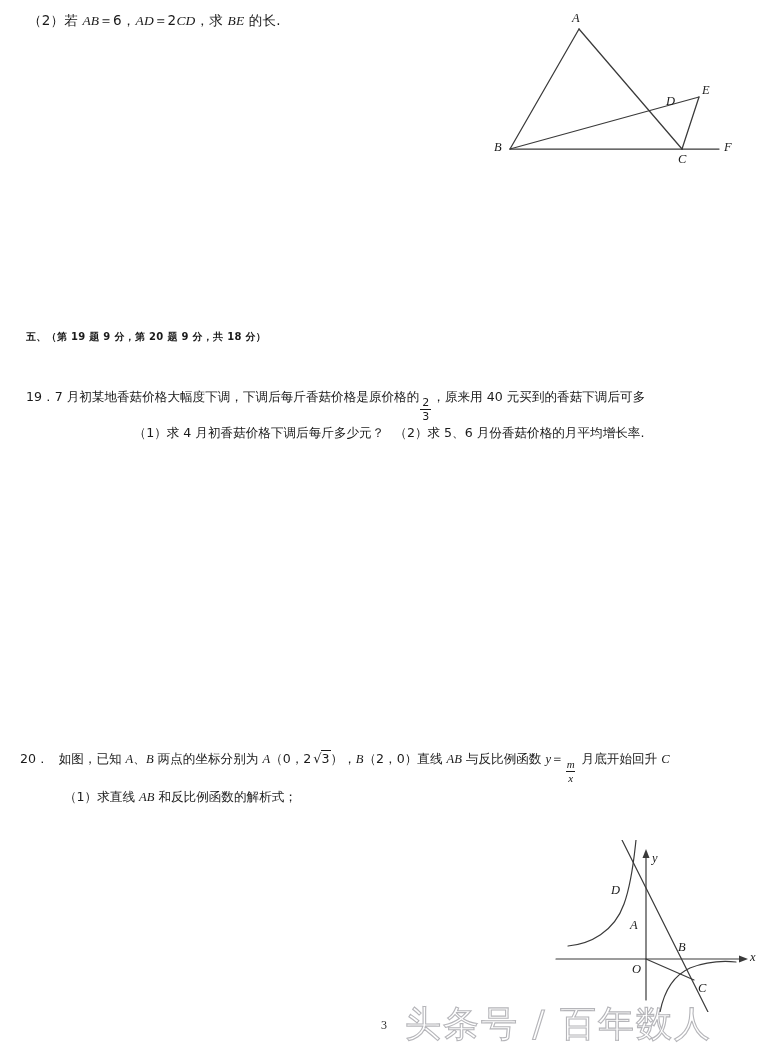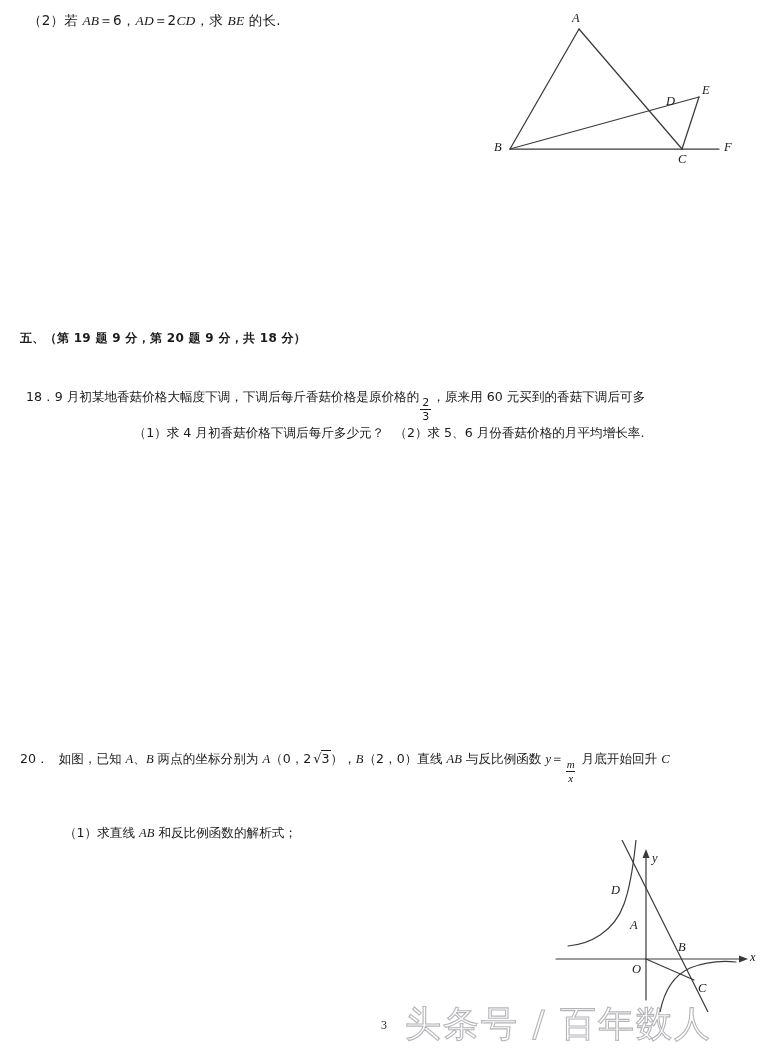--- a/index.html
+++ b/index.html
@@ -44,23 +44,23 @@
   
   #q2-line {
     left: 28px;
     top: 14px;
     font-size: 13.5px;
     letter-spacing: 0.2px;
   }
 
   
   #section-heading {
-    left: 20px;
+    left: 26px;
     top: 332px;
-    font-size: 12px;
+    font-size: 10px;
     font-weight: 700;
     letter-spacing: 0.3px;
   }
 
   
   #q19 {
     position: absolute;
     left: 26px;
     top: 381px;
     width: 718px;
@@ -74,21 +74,21 @@
   #q20 {
     position: absolute;
     left: 20px;
     top: 746px;
     width: 724px;
     font-size: 12.6px;
     line-height: 26px;
   }
 
   #q20 .row { white-space: nowrap; }
-  .indent-sub { padding-left: 44px; margin-top: 36px; }
+  .indent-sub { padding-left: 44px; }
 
   
   .frac {
     display: inline-flex;
     flex-direction: column;
     align-items: center;
     vertical-align: -0.48em;
     line-height: 1;
     margin: 0 1px;
     font-size: 11px;
@@ -192,24 +192,24 @@
     <span class="fig-label" style="left:194px; top:148px;">C</span>
     <span class="fig-label" style="left:182px; top:90px;">D</span>
     <span class="fig-label" style="left:218px; top:79px;">E</span>
     <span class="fig-label" style="left:240px; top:136px;">F</span>
   </div>
 
   <div class="txt cn" id="section-heading">五、（第 19 题 9 分，第 20 题 9 分，共 18 分）</div>
 
   <div id="q19" class="cn">
     <div class="row">
-      <span>18．</span><span>9 月初某地香菇价格大幅度下调，下调后每斤香菇价格是原价格的</span><span class="frac">
+      <span>19．</span><span>7 月初某地香菇价格大幅度下调，下调后每斤香菇价格是原价格的</span><span class="frac">
           <span class="num">2</span>
           <span class="den">3</span>
-        </span><span>，原来用 60 元买到的香菇下调后可多</span>
+        </span><span>，原来用 40 元买到的香菇下调后可多</span>
     </div>
     <div class="row" style="line-height:22px;text-align:center;">
       <span style="padding-left:8px;">（1）求 4 月初香菇价格下调后每斤多少元？</span><span style="padding-left:10px;">（2）求 5、6 月份香菇价格的月平均增长率.</span>
     </div>
   </div>
 
   <div id="q20" class="cn">
     <div class="row">
       <span>20．</span><span style="padding-left:10px;">如图，已知 </span><span class="it">A</span><span>、</span><span class="it">B</span><span> 两点的坐标分别为 </span><span class="it">A</span><span>（0，2</span><span class="sqrt"><span class="radical">√</span><span class="rad-body">3</span></span><span>），</span><span class="it">B</span><span>（2，0）直线 </span><span class="it">AB</span><span> 与反比例函数 </span><span class="it">y</span><span>＝</span><span class="frac">
           <span class="num it">m</span>

